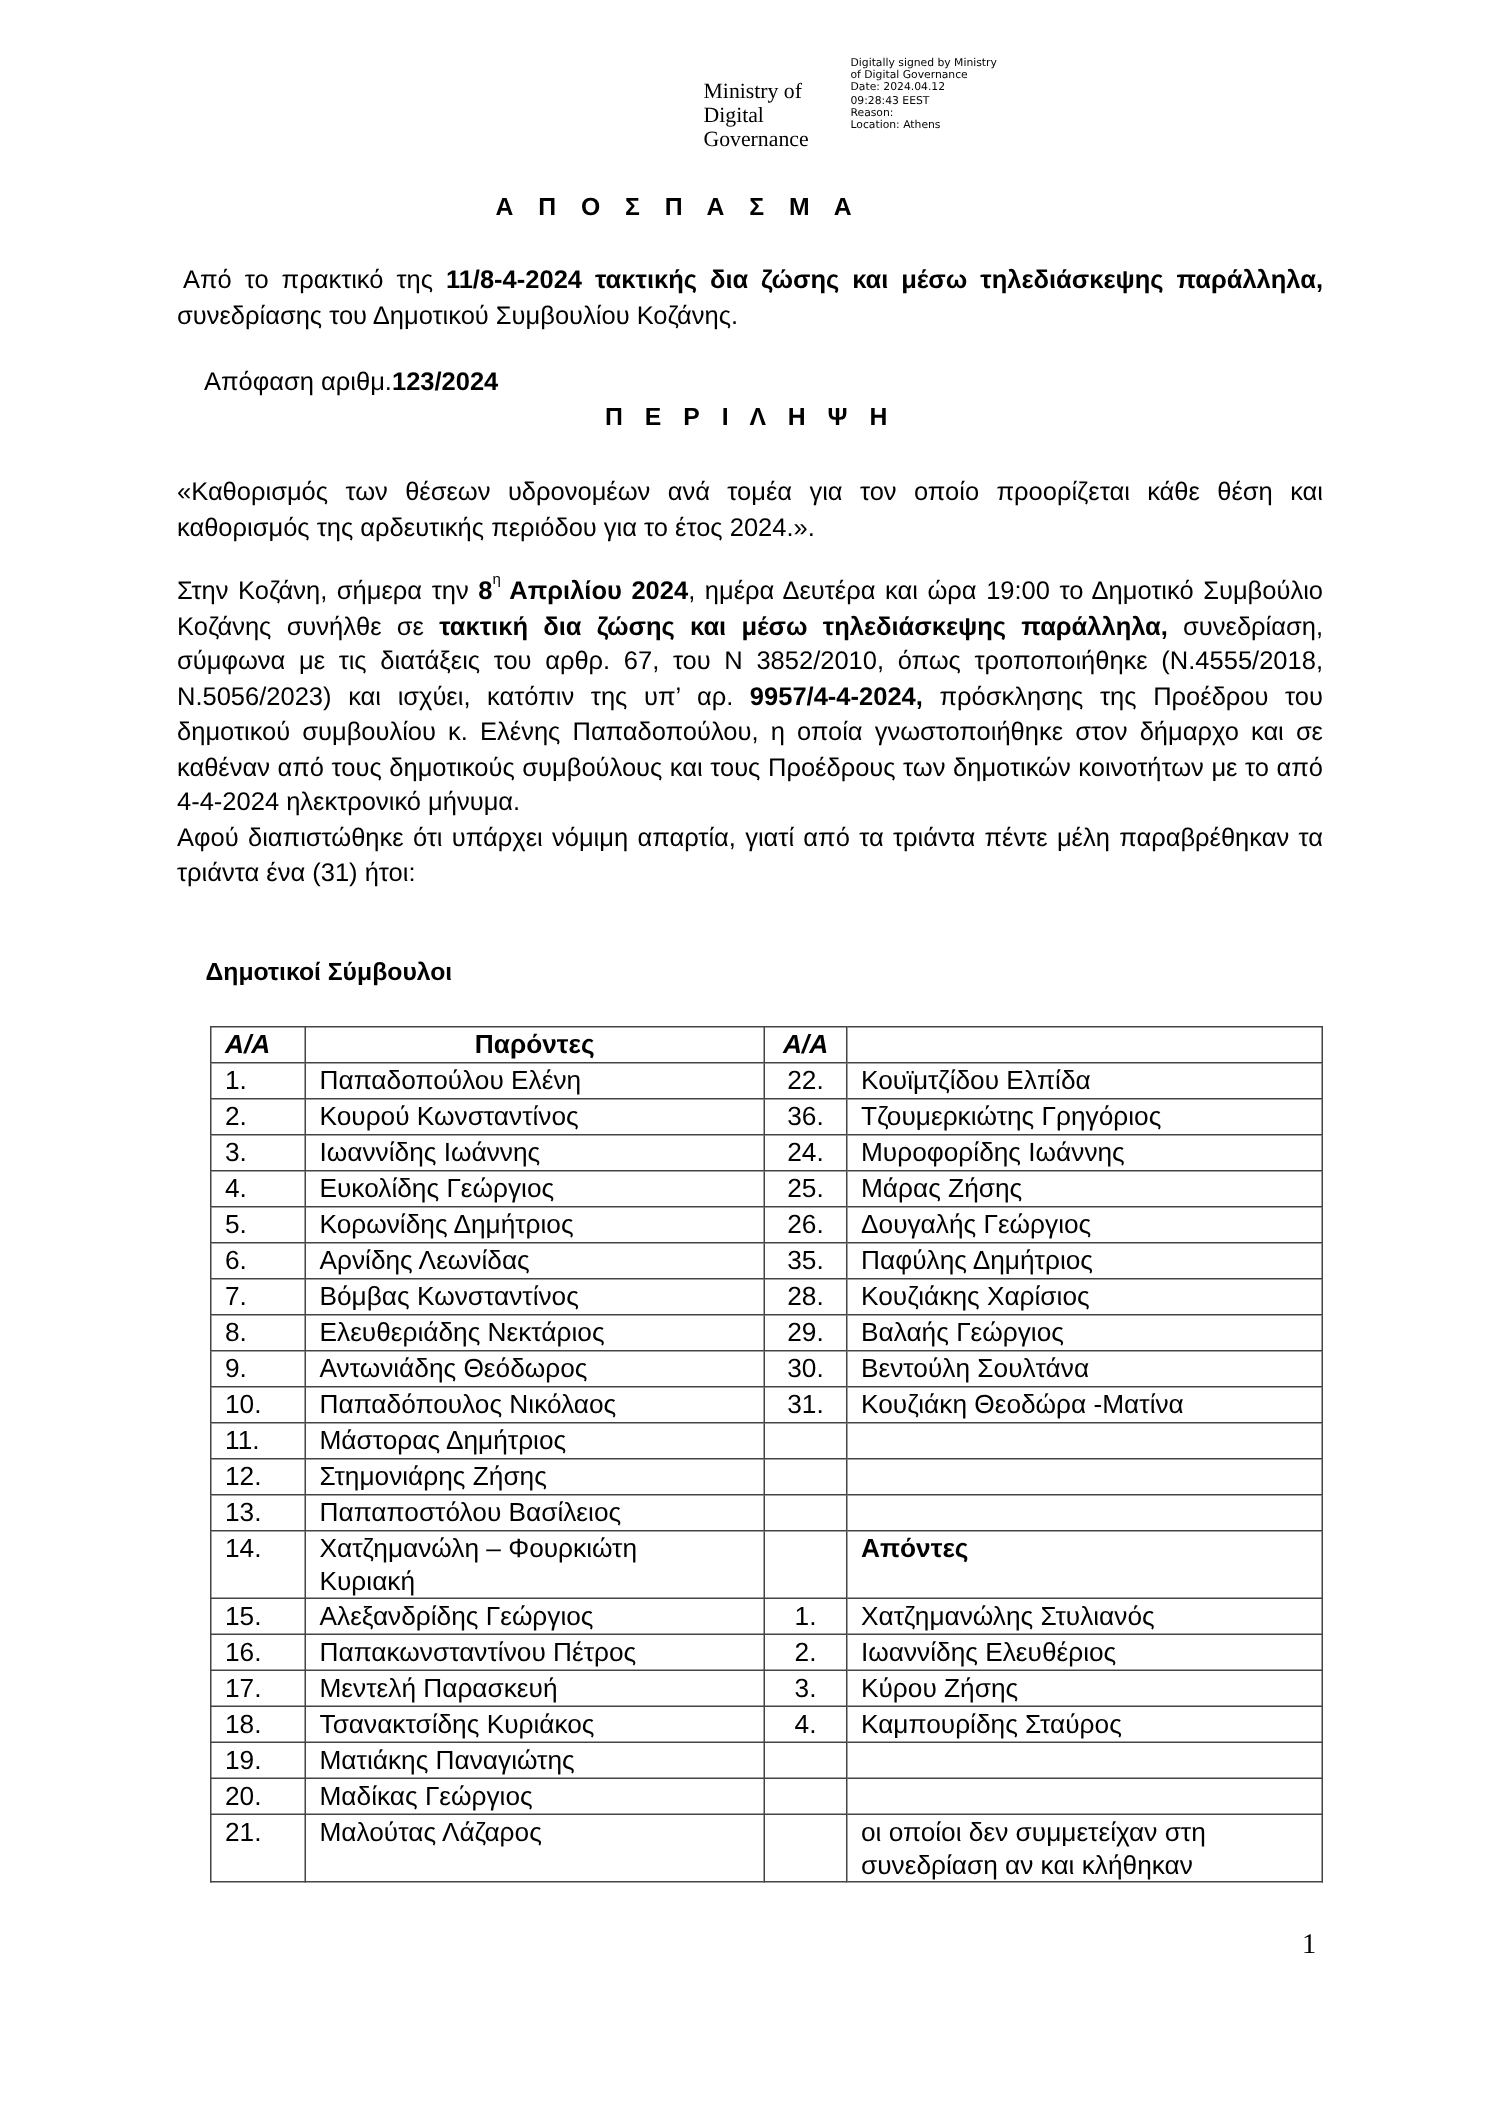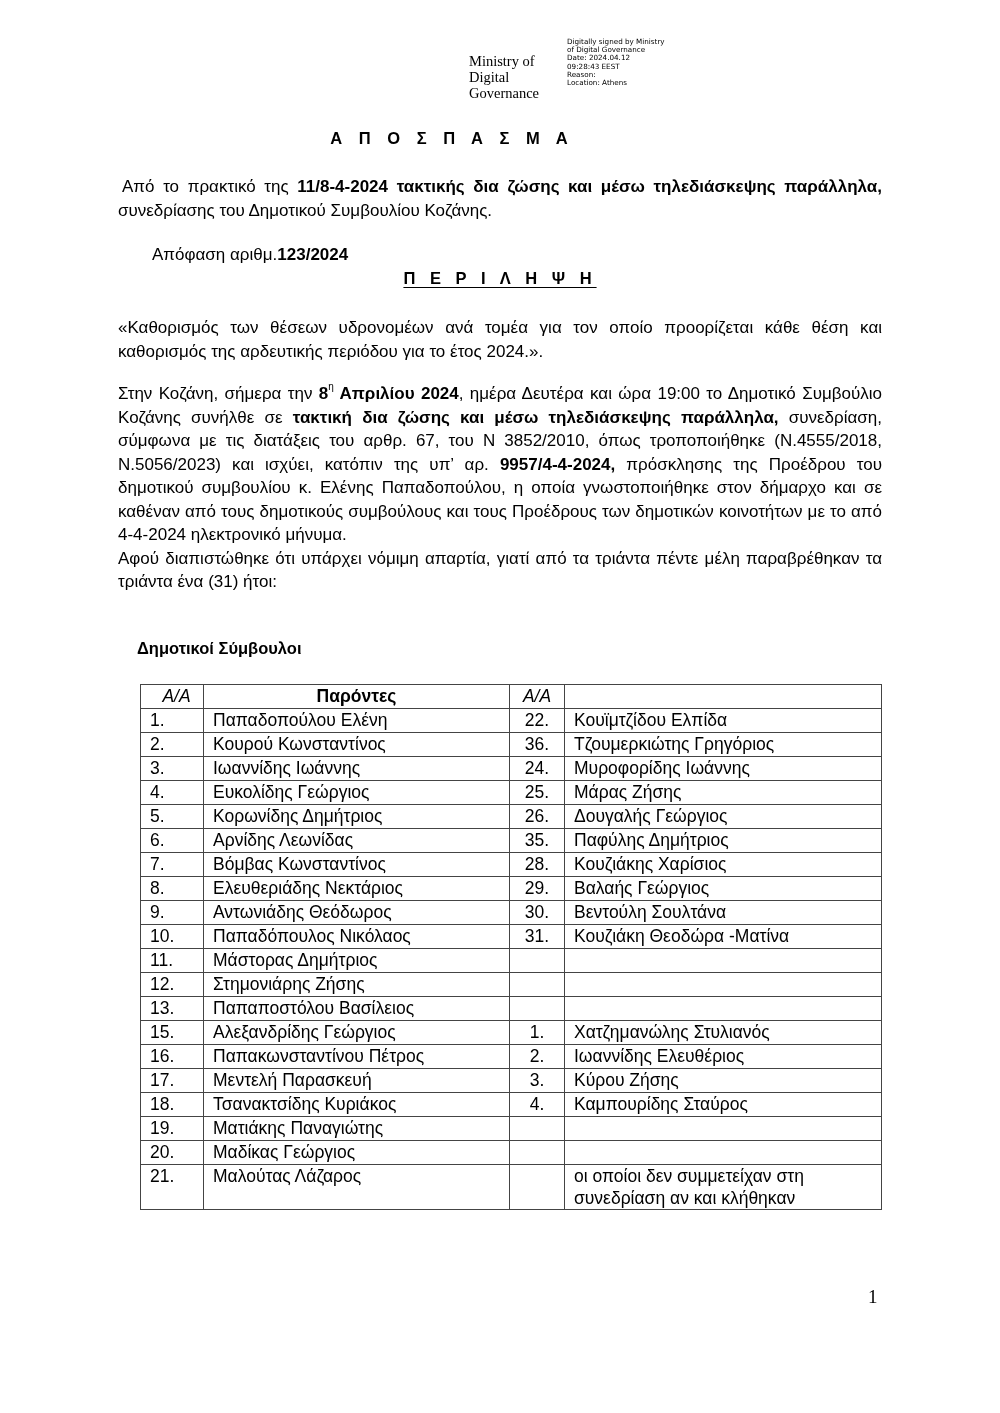--- a/index.html
+++ b/index.html
@@ -7,33 +7,33 @@
          font-family:"Liberation Sans", sans-serif; }
   .abs { position:absolute; }
   .sig-org { left:469px; top:53px; font-size:14.5px; line-height:16px; font-family:Liberation Serif, serif; }
   .sig-org div { white-space:nowrap; }
   .sig-meta { left:567px; top:38px; font-size:7.2px; line-height:8.2px; font-family:"DejaVu Sans", sans-serif; }
   .sig-meta div { white-space:nowrap; }
   .title { left:0; width:904px; top:129px; text-align:center; font-weight:bold; font-size:16.5px; letter-spacing:6px; }
   .para { left:118px; width:764px; font-size:17px; line-height:23.5px; text-align:justify; }
   .para b { font-weight:bold; }
   .p1 { top:175px; text-indent:4px; }
-  .decision { left:136px; top:245px; font-size:17px;margin-left:16px; }
+  .decision { left:136px; top:245px; font-size:17px; }
   .decision b { font-weight:bold; }
-  .summary { left:0; width:1000px; top:269px; text-align:center; font-weight:bold; font-size:16.5px; letter-spacing:5px; text-decoration:underline; text-underline-offset:3px; }
+  .summary { left:0; width:1000px; top:269px; text-align:center; font-weight:bold; font-size:16.5px; letter-spacing:5px; text-underline-offset:3px; }
   .p2 { top:316px; }
   .p3 { top:382px; }
   .p3 sup { font-size:10px; vertical-align:top; line-height:10px; }
   .section { left:137px; top:639px; font-weight:bold; font-size:16.5px; }
   table.members { position:absolute; left:140px; top:684px; width:742px; border-collapse:collapse; font-size:17.5px; }
   table.members td { border:1px solid #444; padding:0 0 0 9px; height:23px; line-height:23px; vertical-align:top; }
   table.members td.aa { width:53px; }
   table.members td.name { width:296px; }
   table.members td.aa2 { width:54px; text-align:center; padding:0; }
-  table.members td.hdr { font-weight:normal; font-style:italic;text-align:center; }
+  table.members td.hdr { font-weight:bold; font-style:italic; }
   table.members td.hdrc { font-weight:bold; text-align:center; padding:0; }
   table.members td.bold { font-weight:bold; }
   table.members td.tall { line-height:22px; }
   .page-num { left:868px; top:1286px; font-size:19px; font-family:"Liberation Serif", serif; }
 </style>
 </head>
 <body>
 
 <div class="abs sig-org">
   <div>Ministry of</div>
@@ -143,20 +143,26 @@
         <td class="aa2"></td>
         <td></td>
       </tr>
       <tr>
         <td class="aa">13.</td>
         <td class="name">Παπαποστόλου Βασίλειος</td>
         <td class="aa2"></td>
         <td></td>
       </tr>
       <tr>
+        <td class="aa tall">14.</td>
+        <td class="name tall">Χατζημανώλη – Φουρκιώτη<br>Κυριακή</td>
+        <td class="aa2 tall"></td>
+        <td class="bold tall">Απόντες</td>
+      </tr>
+      <tr>
         <td class="aa">15.</td>
         <td class="name">Αλεξανδρίδης Γεώργιος</td>
         <td class="aa2">1.</td>
         <td>Χατζημανώλης Στυλιανός</td>
       </tr>
       <tr>
         <td class="aa">16.</td>
         <td class="name">Παπακωνσταντίνου Πέτρος</td>
         <td class="aa2">2.</td>
         <td>Ιωαννίδης Ελευθέριος</td>

